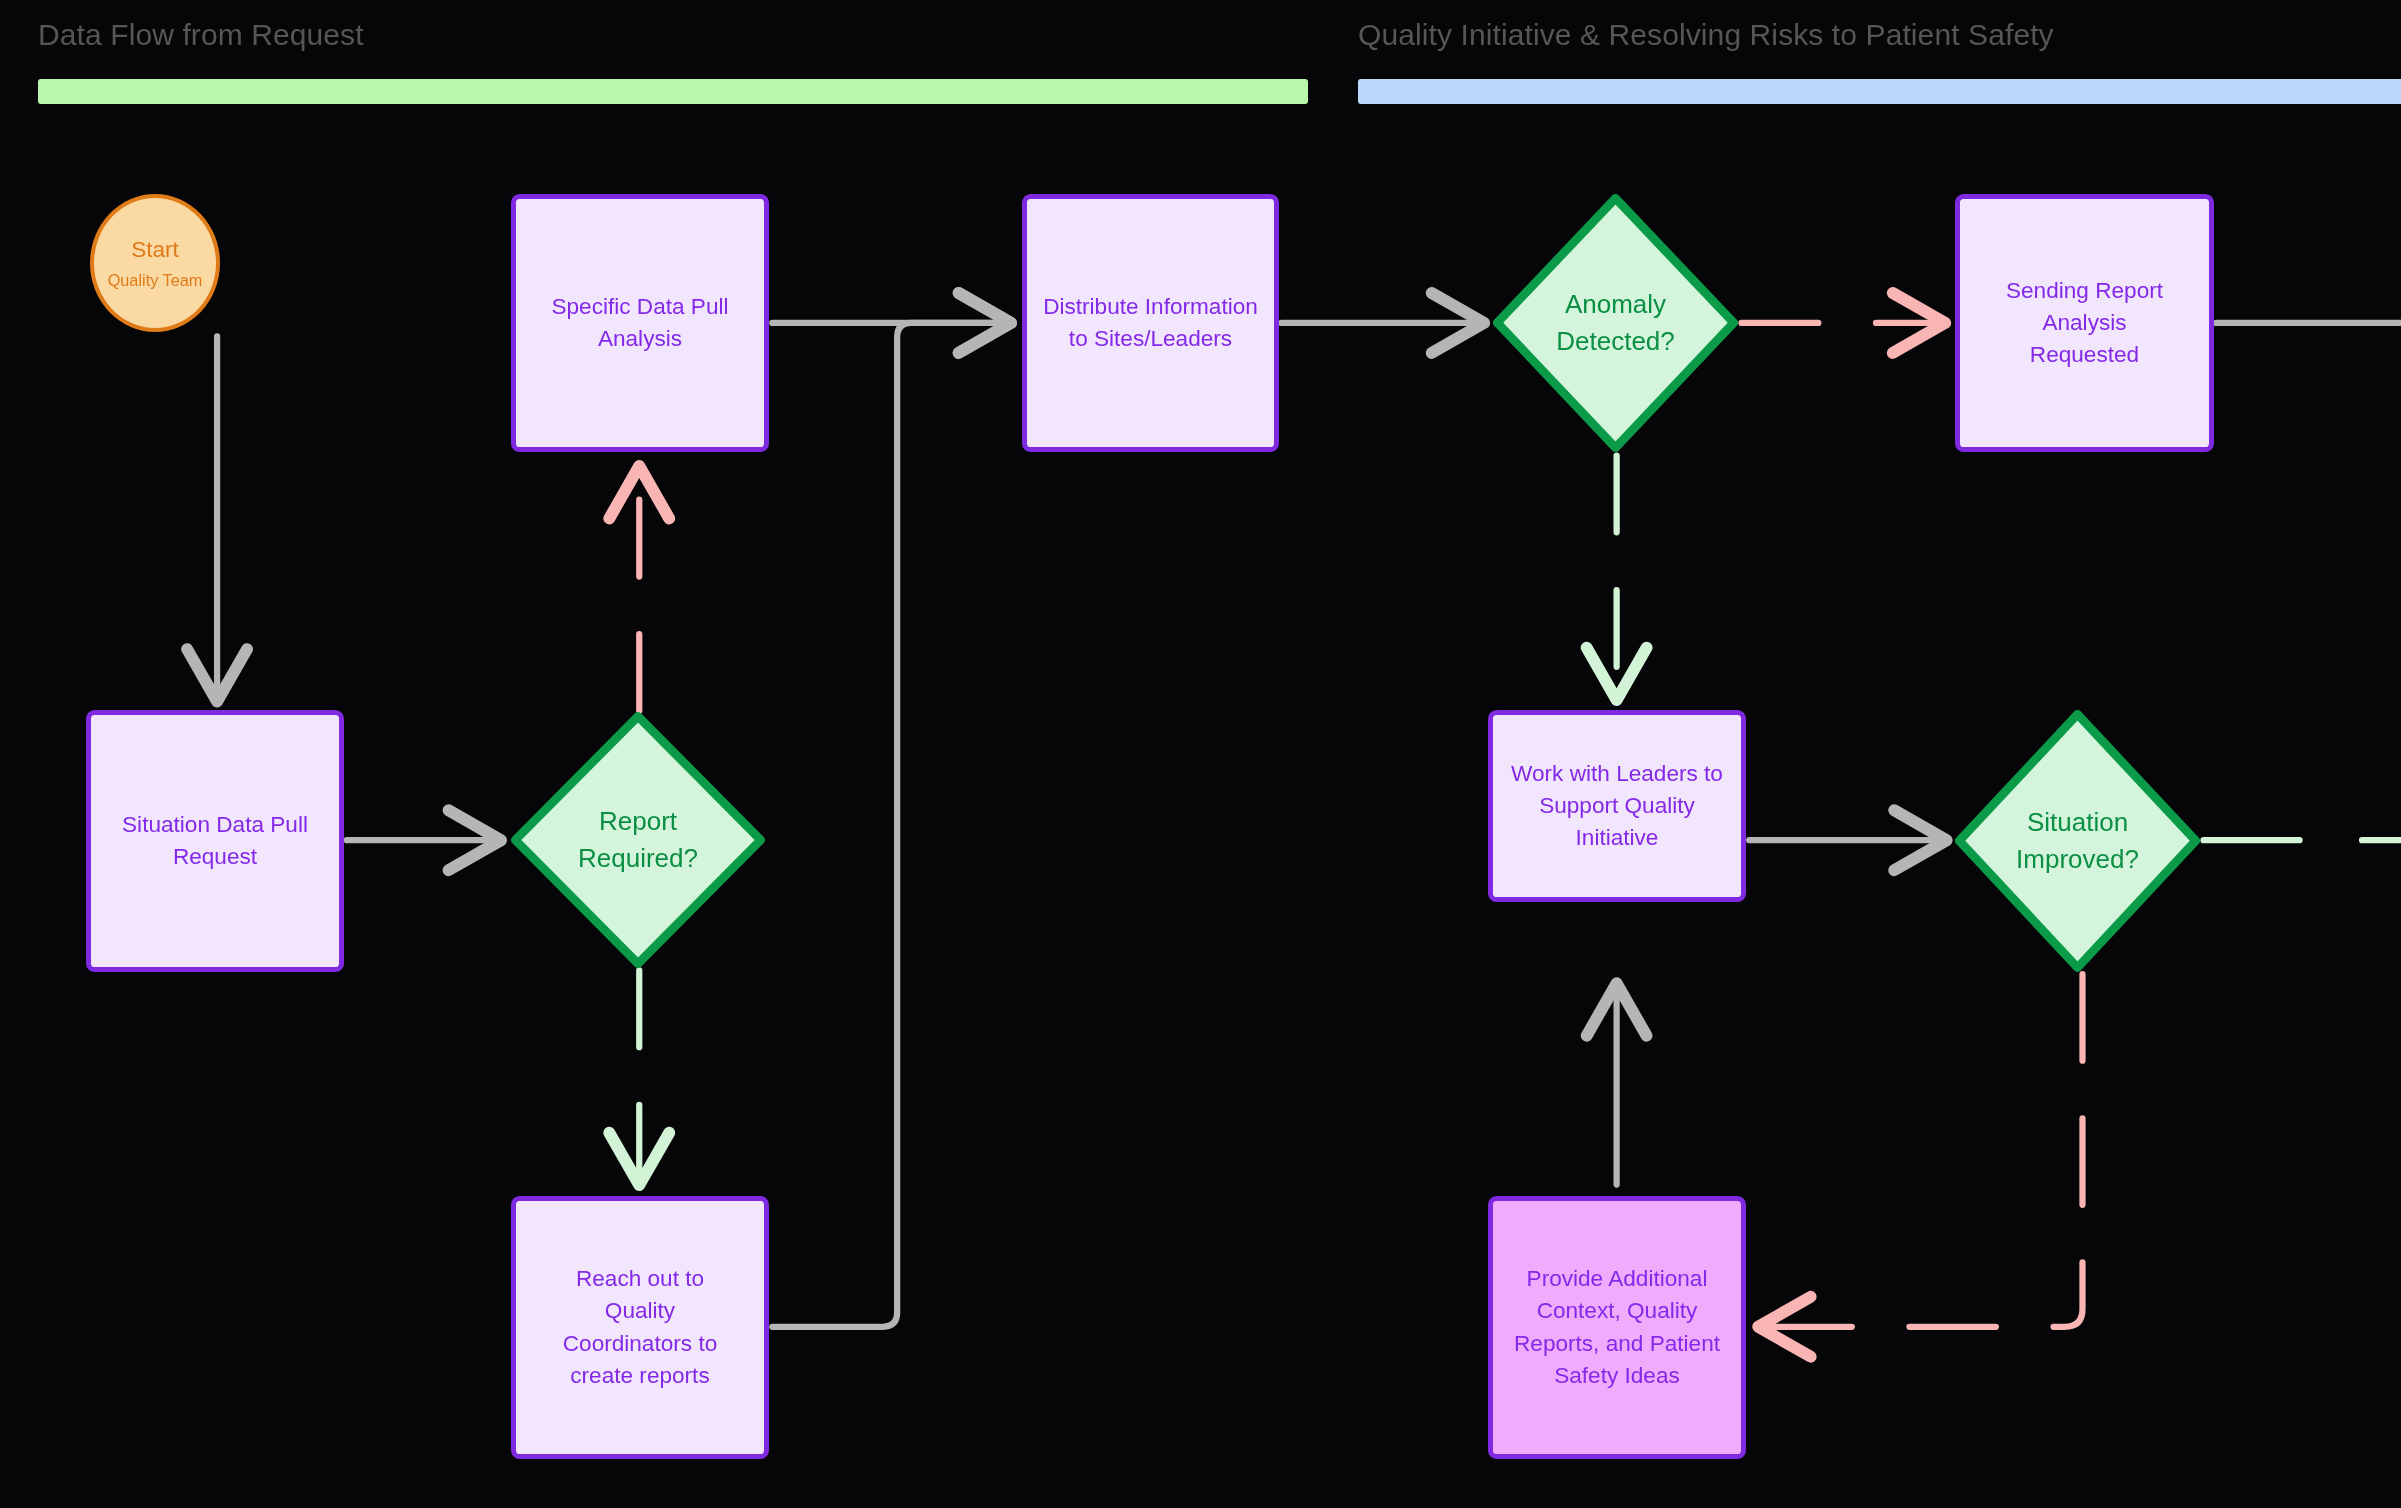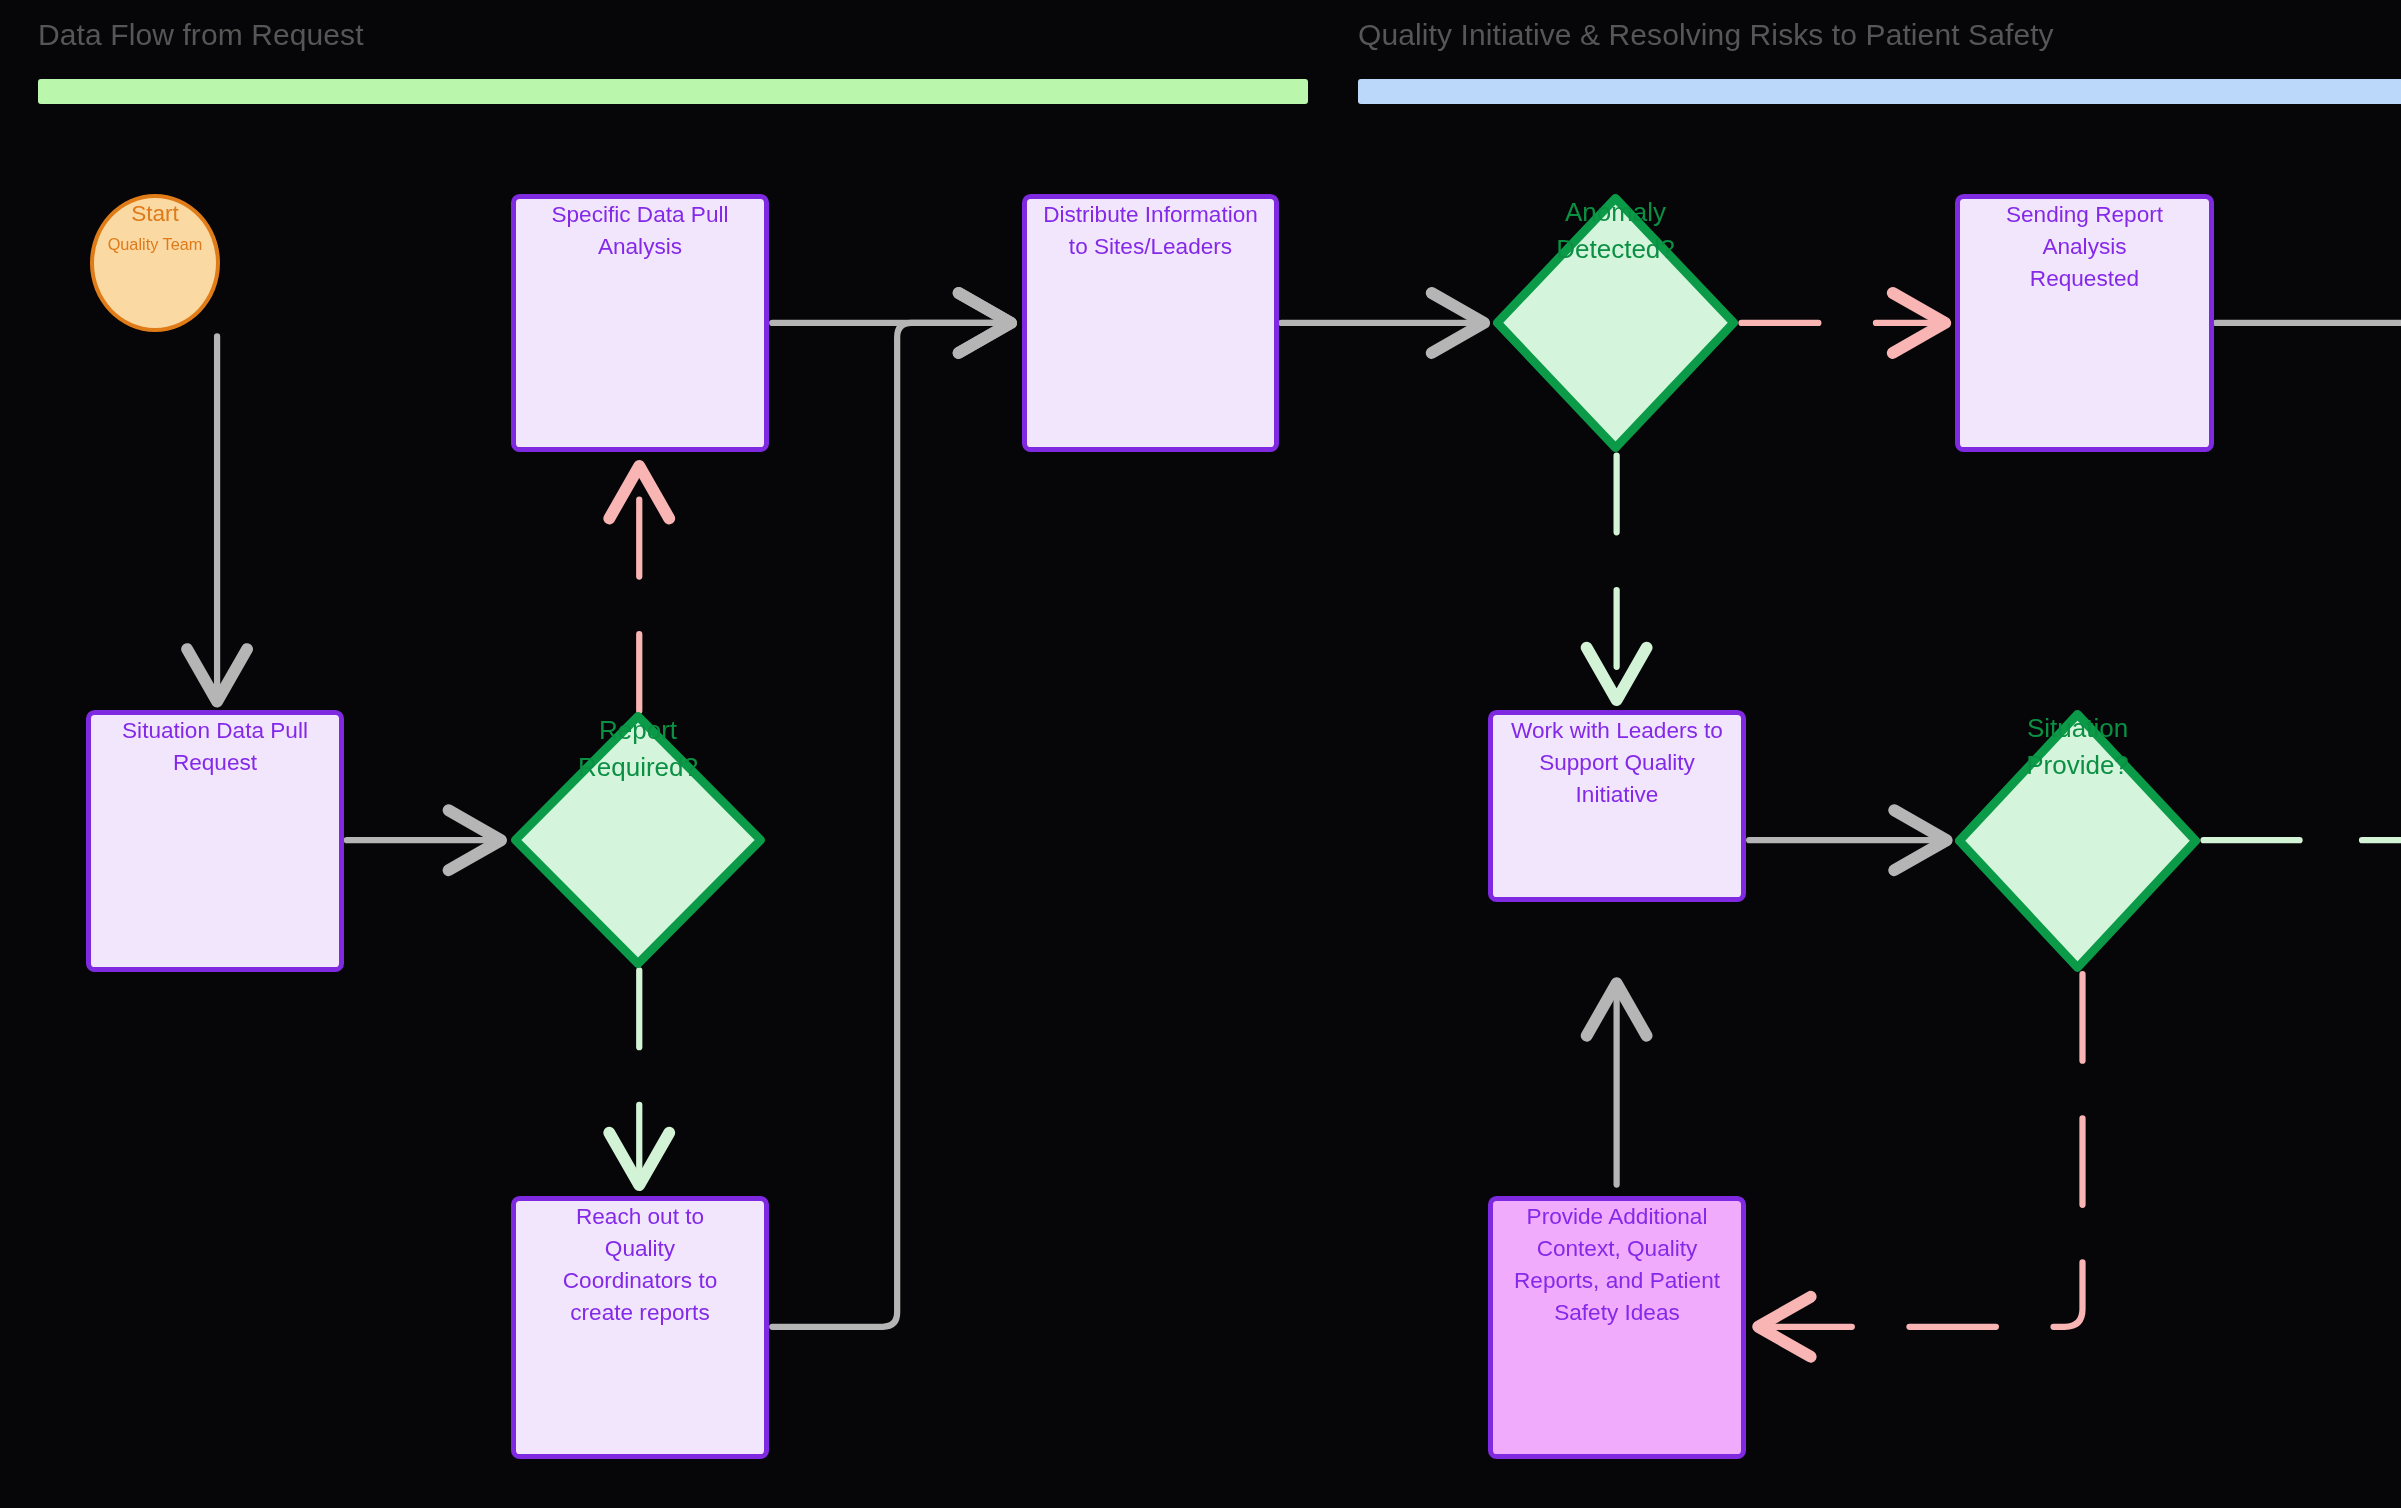--- a/index.html
+++ b/index.html
@@ -1,21 +1,21 @@
 <!DOCTYPE html>
 <html style="font-size:7.7px"><head>
 <meta charset="utf-8">
 <style>
   html,body{margin:0;padding:0;background:#060608;}
   body{font-family:"Liberation Sans","DejaVu Sans",sans-serif;}
   #stage{position:relative;width:2886px;height:1509px;background:#060608;overflow:hidden;}
   .lane-title{position:absolute;font-size:30px;font-weight:400;color:#565656;letter-spacing:0.1px;white-space:nowrap;}
   .lane-bar{position:absolute;height:25px;border-radius:2.9px;}
   svg.wires{position:absolute;left:0;top:0;width:2886px;height:1509px;pointer-events:none;}
-  .node{position:absolute;display:flex;justify-content:center;text-align:center;box-sizing:border-box;}
+  .node{position:absolute;display:flex;align-items:center;justify-content:center;text-align:center;box-sizing:border-box;}
   .node .lbl{position:relative;z-index:3;line-height:1.42;}
   .proc{border-radius:8.6px;}
   .proc .lbl{font-size:22.6px;}
   .term{border-radius:50%;}
   .term .lbl{font-size:22.6px;}
   .term .sub{display:block;font-size:16.3px;margin-top:2.9px;}
   .dec .lbl{font-size:26px;}
   .dia-shape{position:absolute;left:0;top:0;width:100%;height:100%;z-index:1;}
 </style>
 </head>
@@ -113,21 +113,21 @@
   </div>
 
   <div class="node proc" style="left:1488px;top:710px;width:258px;height:192px;background:#f2e6fd;border:5.3px solid #7f29e0;color:#8429e8;padding:0 11.5px;">
     <div class="lbl">Work with Leaders to Support Quality Initiative</div>
   </div>
 
   <div class="node dec" style="left:1955px;top:710px;width:245px;height:262px;color:#0b8f43;">
     <svg class="dia-shape" viewBox="0 0 510 545" preserveAspectRatio="none">
       <polygon points="255,9 501,272 255,536 9,272" fill="#d4f5dc" stroke="#0b9b48" stroke-width="18" stroke-linejoin="round"></polygon>
     </svg>
-    <div class="lbl" style="max-width:125px;">Situation Provide?</div>
+    <div class="lbl" style="max-width:125px;">Situation Improved?</div>
   </div>
 
   <div class="node proc" style="left:1488px;top:1196px;width:258px;height:263px;background:#f0abfc;border:5.3px solid #7f29e0;color:#8429e8;padding:0 14.4px;">
     <div class="lbl">Provide Additional Context, Quality Reports, and Patient Safety Ideas</div>
   </div>
 
 </div>
 
 
 </body></html>

